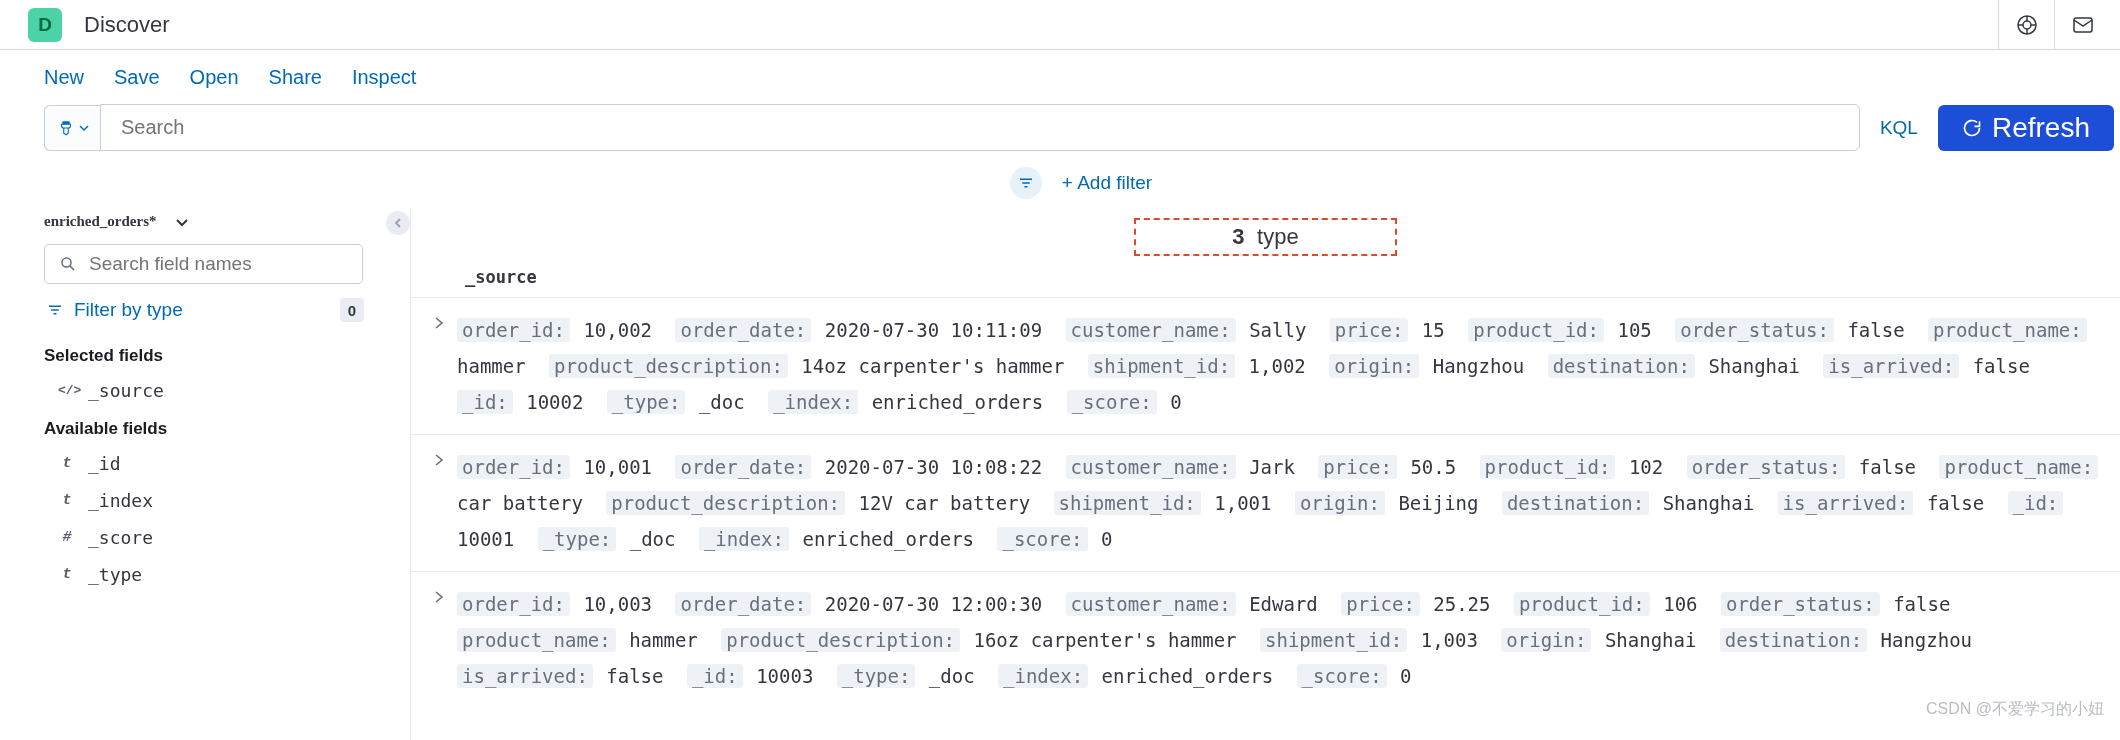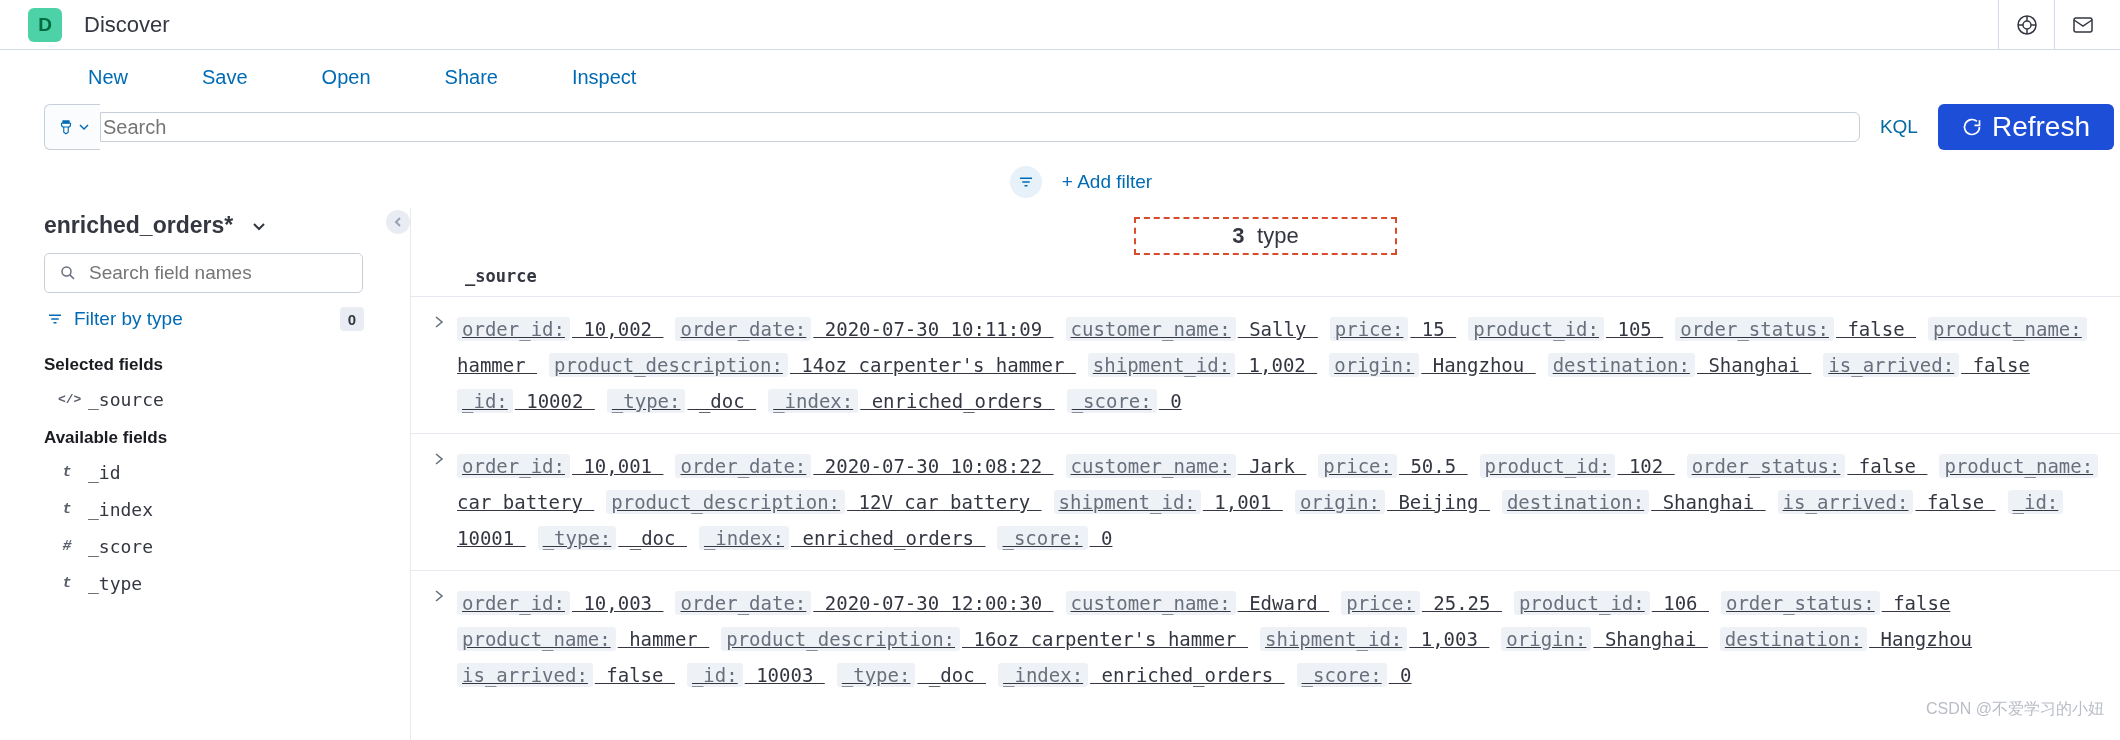--- a/index.html
+++ b/index.html
@@ -11,44 +11,44 @@
   .nav-rail-spacer { width: 28px; }
   .app-badge { width: 34px; height: 34px; background: #4dd2a8; color: #006b3f; border-radius: 6px; display:flex; align-items:center; justify-content:center; font-weight: 600; font-size: 19px; margin-right: 22px; }
   .app-title { font-size: 22px; font-weight: 400; color: #343741; flex: 0 0 auto; }
   .chrome-header-spacer { flex: 1; }
   .chrome-header-right { display:flex; align-items:center; padding-right: 10px; }
   .chrome-header-icon { width: 56px; height: 50px; display:flex; align-items:center; justify-content:center; border-left: 1px solid #d3dae6; color:#343741; }
   .chrome-header-icon svg { stroke: currentColor; }
 
   
   .toolbar { height: 54px; display:flex; align-items:center; padding-left: 44px; gap: 30px; }
-  .toolbar-link { color:#006bb4; font-size:20px; cursor:pointer;margin-left:44px; }
+  .toolbar-link { color:#006bb4; font-size:20px; cursor:pointer; }
 
   
   .search-row { display:flex; align-items:center; padding: 0 0 0 44px; gap: 0; }
   .query-options { height: 46px; width: 56px; display:flex; align-items:center; justify-content:center; gap:4px; border:1px solid #c9cfd8; border-right:none; border-radius: 6px 0 0 6px; background:#fbfcfd; color:#006bb4; cursor:pointer;}
   .query-options svg { fill:#006bb4; }
-  .search-input { flex:1; height:30px; border:1px solid #c9cfd8; border-radius: 0 6px 6px 0; padding: 0 2px; font-size:20px; color:#69707d; outline:none; }
+  .search-input { flex:1; height:47px; border:1px solid #c9cfd8; border-radius: 0 6px 6px 0; padding: 0 20px; font-size:20px; color:#69707d; outline:none; }
   .kql-badge { font-size:19px; color:#0369a1; padding: 0 20px; cursor:pointer;}
   .refresh-btn { height:46px; background:#1d4ed8; color:#fff; border:none; border-radius:6px; display:flex; align-items:center; gap:10px; padding: 0 24px; font-size:28px; font-weight:500; cursor:pointer; margin-right: 6px;}
   .refresh-btn svg { stroke:#fff; }
 
   
   .filter-row { display:flex; align-items:center; padding: 16px 0 10px 42px; gap: 20px; justify-content: center;}
   .filter-toggle { width:32px; height:32px; display:flex; align-items:center; justify-content:center; border-radius:16px; background:#e6f1fa; color:#006bb4; cursor:pointer;}
   .add-filter { color:#006bb4; font-size:19px; cursor:pointer;}
 
   
   .main { flex:1; display:flex; overflow:hidden; }
   .nav-rail { width:28px; display:flex; flex-direction:column; align-items:center; gap: 46px; padding-top: 10px;}
   .nav-rail-item { width:18px; height:18px; opacity:0.4; }
 
   .sidebar { width: 382px; padding: 0 16px 0 16px; position:relative;}
   .collapse-btn { position:absolute; top:2px; right:0; width:24px; height:24px; border-radius:12px; background:#e9edf3; color:#98a2b3; display:flex; align-items:center; justify-content:center; cursor:pointer;}
-  .index-row { display:flex; align-items:center; gap:18px; font-size:23px; font-weight:700; padding: 4px 0 14px 0;}
+  .index-row { display:flex; align-items:center; gap:18px; font-size:15px; font-weight:700; padding: 4px 0 14px 0; font-family: Liberation Serif, serif;}
   .index-row svg { stroke:#343741; }
   .field-search { width: 319px; height:40px; border:1px solid #c9cfd8; border-radius:5px; display:flex; align-items:center; gap:12px; padding:0 14px; }
   .field-search input { flex:1; border:none; outline:none; font-size:19px; color:#69707d; background:transparent;}
   .field-search svg { stroke:#69707d; }
   .type-filter-row { display:flex; align-items:center; justify-content:space-between; padding: 14px 30px 14px 2px;}
   .type-filter { display:flex; align-items:center; gap:10px; color:#006bb4; font-size:19px; cursor:pointer;}
   .type-filter-count { background:#e9edf3; color:#343741; border-radius:4px; padding:0 8px; height:24px; display:flex; align-items:center; justify-content:center; font-size:15px; font-weight:600;}
   .field-group-title { font-size:17px; font-weight:700; color:#1a1c21; padding: 10px 0 6px 0;}
   .field-item { display:flex; align-items:center; gap:12px; padding: 8px 0 8px 14px; font-size:18px; color:#343741; cursor:pointer;}
   .field-type-icon { font-family: "Courier New", monospace; font-size:15px; font-weight:700; font-style:italic; color:#5a606b; width:18px; text-align:center;}
@@ -59,21 +59,21 @@
   .results { flex:1; border-left:1px solid #e6e9ef; display:flex; flex-direction:column; overflow:hidden;}
   .hits-row { display:flex; align-items:center; justify-content:center; height:56px; position:relative;}
   .hits-box { border:2px dashed #d94b2b; padding: 4px 96px 4px 96px; }
   .hits-count { font-size:22px; font-weight:700; margin-right:8px;}
   .hits-label { font-size:22px; color:#343741;}
   .source-header { font-family: "Menlo","Consolas",monospace; font-size:17px; font-weight:700; padding: 2px 0 10px 54px;}
   .doc-list { overflow-y:auto; }
   .doc-row { display:flex; border-top:1px solid #e6e9ef; padding: 14px 16px 14px 10px;}
   .expand-cell { width:36px; display:flex; justify-content:center; padding-top:4px; cursor:pointer;}
   .expand-cell svg { stroke:#69707d; }
-  .doc-body { flex:1; font-family: "Menlo","Consolas",monospace; font-size:19px; line-height: 36px; color:#343741; word-break: break-word; text-decoration: underline;}
+  .doc-body { flex:1; font-family: "Menlo","Consolas",monospace; font-size:19px; line-height: 36px; color:#343741; word-break: break-word;}
   .fld { background:#eef1f6; color:#69707d; border-radius:3px; padding:1px 5px; margin-right:2px;}
   .val { margin-right: 12px; }
   .watermark { position:fixed; bottom:20px; right:16px; font-size:16px; color:#9aa1ad; opacity:.7; pointer-events:none;}
 </style>
 </head>
 <body>
 
 <div class="chrome-header">
   <div class="nav-rail-spacer"></div>
   <div class="app-badge">D</div>

